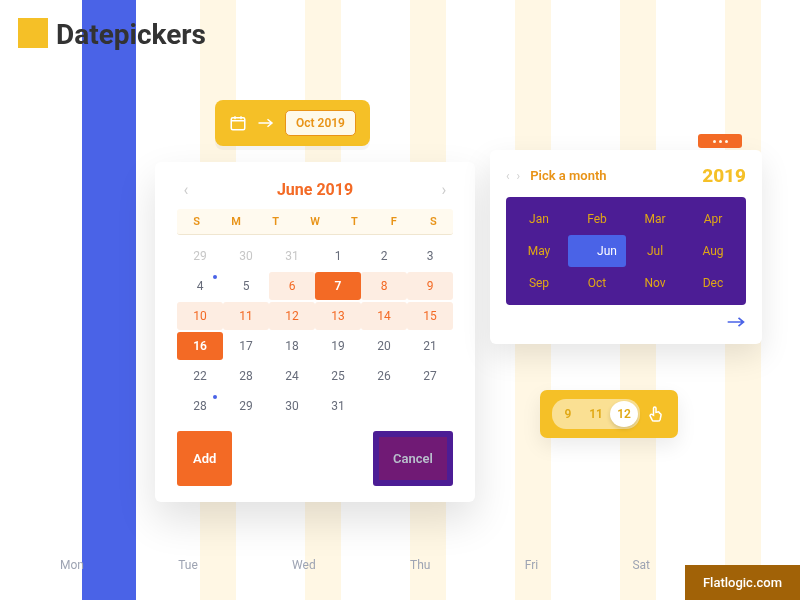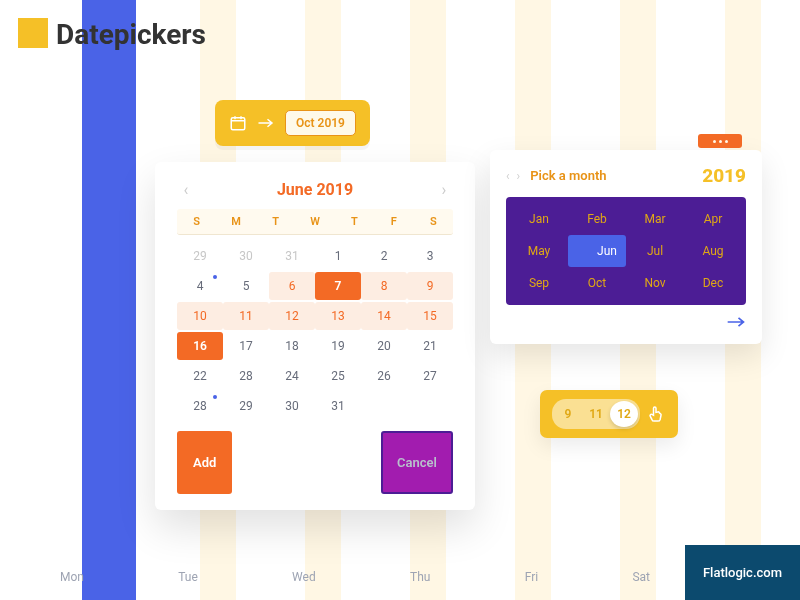--- a/index.html
+++ b/index.html
@@ -48,21 +48,21 @@
   .cal-cell {
     height: 28px; display: flex; align-items: center; justify-content: center;
     font-size: 12px; color: #676c7a; position: relative; margin: 1px 0;
   }
   .cal-cell.out { color: #c7c7c7; }
   .cal-cell.hl { background: #fdede2; color: #f36a25; border-radius: 3px; }
   .cal-cell.sel { background: #f36a25; color: #fff; border-radius: 3px; font-weight:600; }
   .cal-cell.dot::after { content:""; position:absolute; top:3px; right:6px; width:4px; height:4px; border-radius:50%; background:#4a63e7; }
   .cal-actions { margin-top: 10px; display: flex; gap: 26px; justify-content: space-between; }
   .cal-actions .btn-add { background:#f36a25; color:#fff; border:none; padding:6px 16px; font-size:13px; font-weight:600; border-radius:3px; }
-  .cal-actions .btn-cancel { background:#a21caf; color:#b8c0cc; border:2px solid #4c1d95; padding:22px 14px; font-size:13px; font-weight:600; border-radius:3px; }
+  .cal-actions .btn-cancel { background:#701a75; color:#b8c0cc; border:6px solid #4c1d95; padding:14px 14px; font-size:13px; font-weight:600; border-radius:3px; }
 
   
   .mp-card {
     position: absolute; left: 490px; top: 150px;
     width: 272px; background: #fff; border-radius: 6px;
     box-shadow: 0 12px 30px rgba(0,0,0,0.1);
     padding: 14px 16px 12px;
   }
   .mp-handle {
     position: absolute; top: -16px; right: 20px;
@@ -85,24 +85,24 @@
     background:#f5c027; border-radius:7px; padding:9px 12px;
     display:flex; align-items:center; gap:6px;
     box-shadow: 0 8px 20px rgba(0,0,0,0.08);
   }
   .tt-track { background:rgba(255,255,255,0.5); border-radius:14px; display:flex; align-items:center; padding:2px; }
   .tt-item { width:28px; height:26px; display:flex; align-items:center; justify-content:center; font-size:12px; color:#e0a815; font-weight:600; }
   .tt-item.knob { background:#fff; border-radius:50%; color:#e0a815; box-shadow:0 2px 4px rgba(0,0,0,0.15); }
   .tt-hand svg { display:block; }
 
   
-  .footer-days { position:absolute; bottom:16px; left:60px; right:150px;
+  .footer-days { position:absolute; bottom:28px; left:60px; right:150px;
     display:flex; justify-content:space-between; color:#9ea4b3; font-size:12px; }
-  .footer-brand { position:absolute; bottom:0; right:0; background:#0c4a6e; color:#fff;
-    font-size:13px; font-weight:500; padding:20px 18px; }
+  .footer-brand { position:absolute; bottom:0; right:0; background:#a16207; color:#fff;
+    font-size:13px; font-weight:500; padding:10px 18px; }
 </style>
 </head>
 <body>
 
 <div class="stripe blue"></div>
 <div class="stripe yellow" style="left:200px"></div>
 <div class="stripe yellow" style="left:305px"></div>
 <div class="stripe yellow" style="left:410px"></div>
 <div class="stripe yellow" style="left:515px"></div>
 <div class="stripe yellow" style="left:620px"></div>

